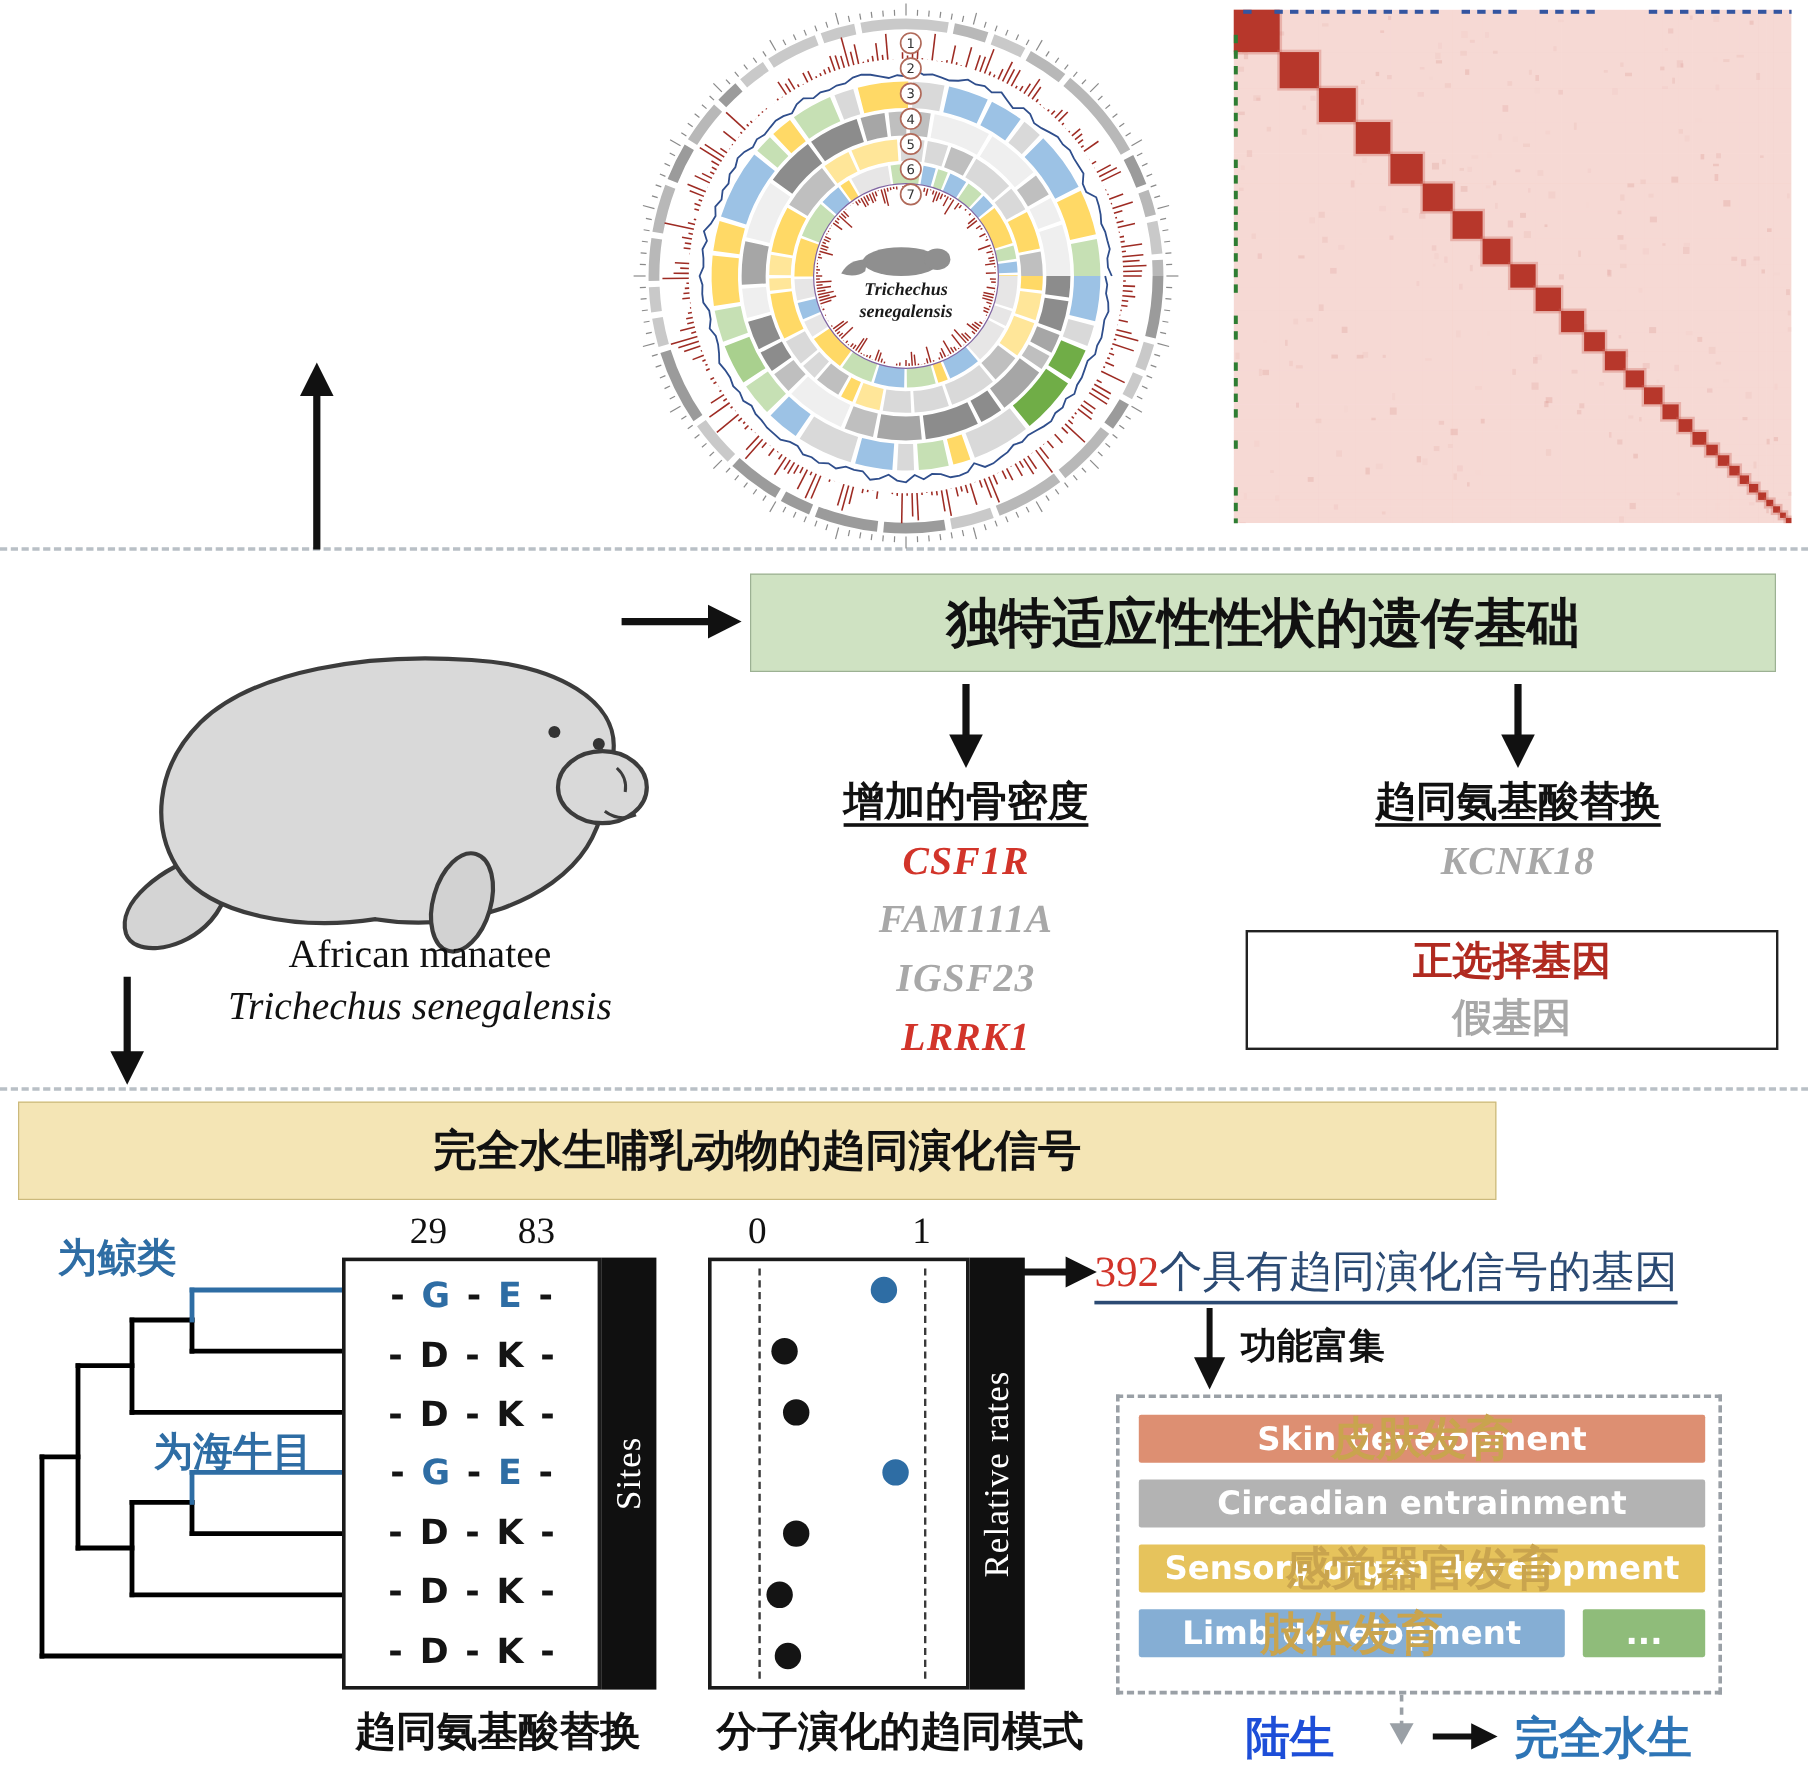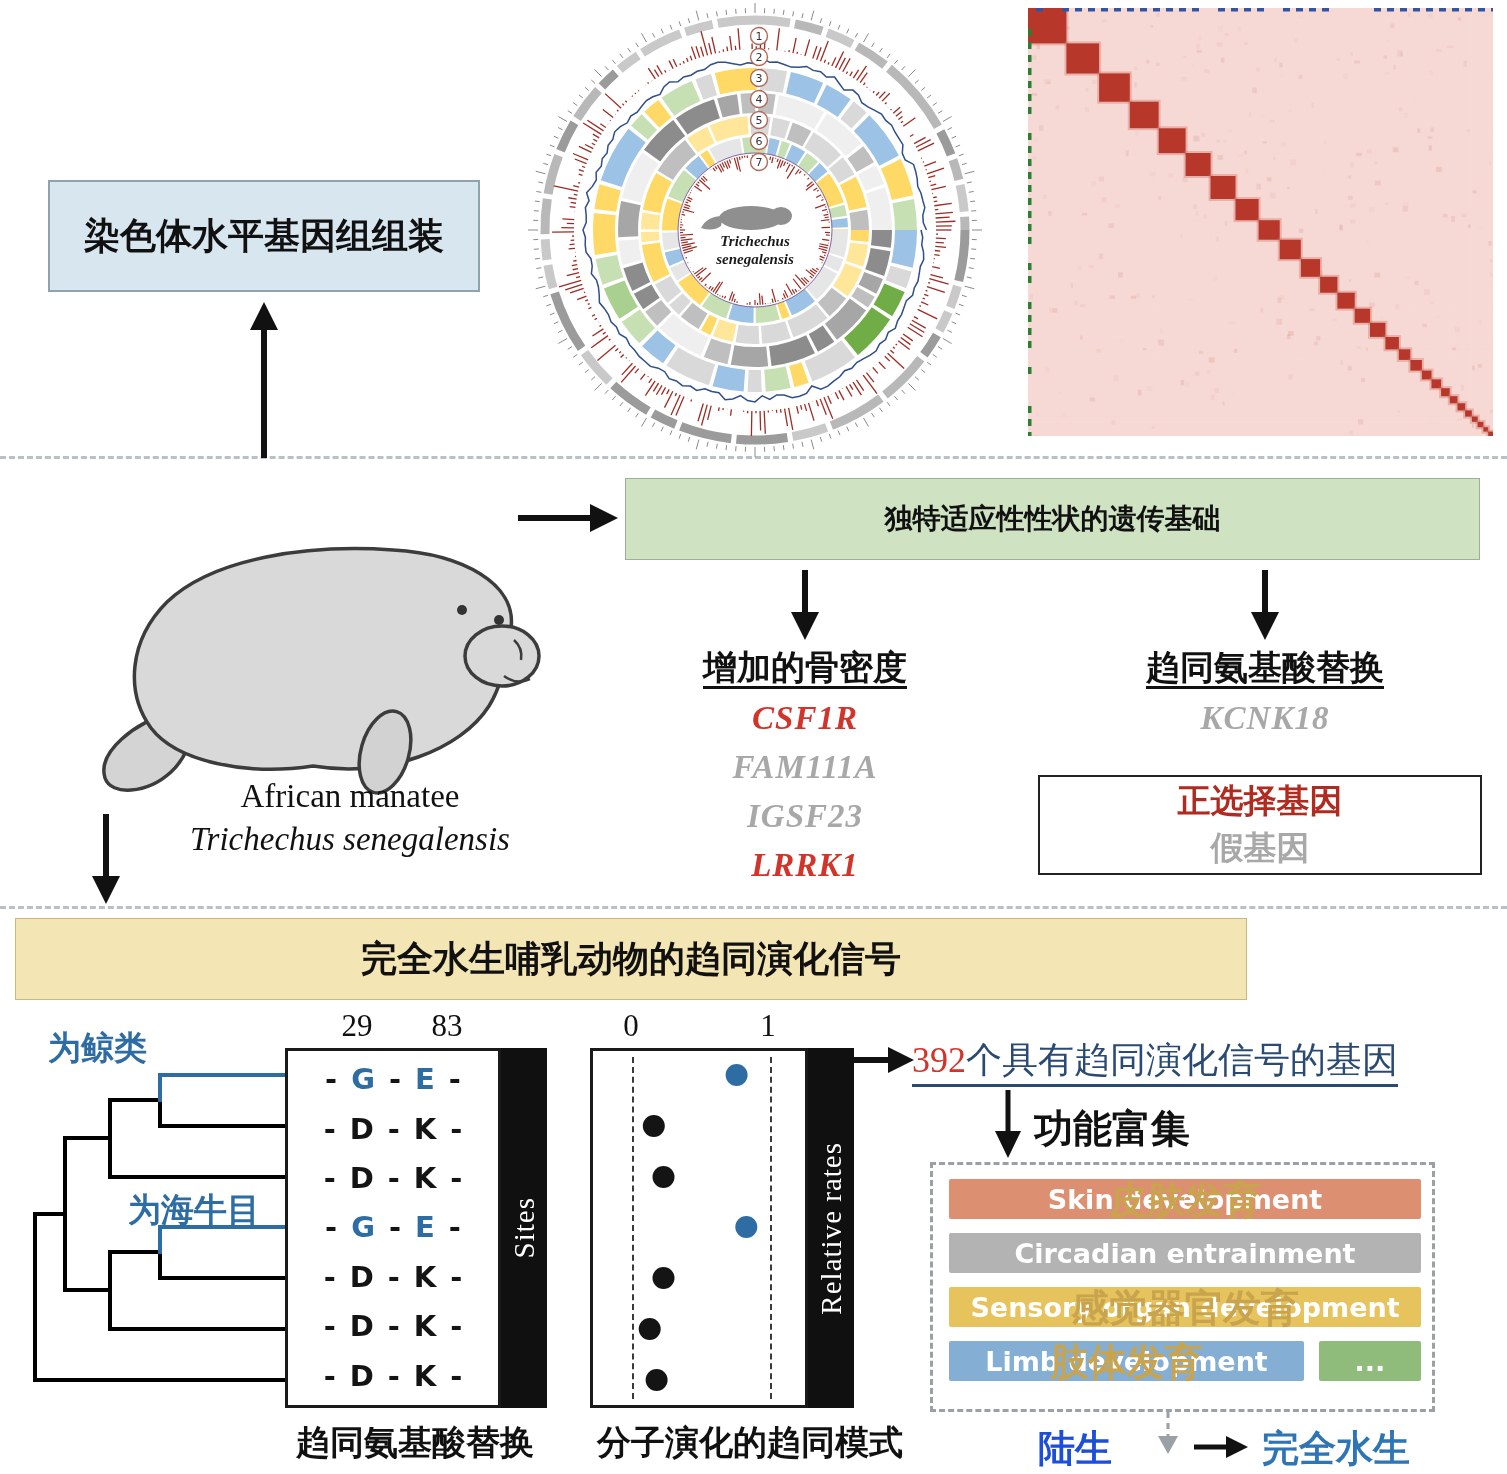--- a/index.html
+++ b/index.html
@@ -3,21 +3,21 @@
 <meta charset="utf-8">
 <style>
   *{margin:0;padding:0;box-sizing:border-box}
   html,body{background:#fff}
   body{font-family:"Liberation Serif",serif;color:#111}
   .page{position:relative;width:1507px;height:1474px;background:#fff;overflow:hidden}
   .abs{position:absolute}
   .sep{position:absolute;left:0;width:100%;border-top:3px dashed #b9c0c6}
   .box{display:flex;align-items:center;justify-content:center;text-align:center}
   .assembly-box{left:48px;top:180px;width:432px;height:112px;background:#d7e6ef;border:2px solid #8fa3ad;font-size:36px;font-weight:600}
-  .traits-box{left:625px;top:478px;width:855px;height:82px;background:#cfe2c2;border:1px solid #9cb193;font-size:28px;font-weight:600}
+  .traits-box{left:625px;top:478px;width:855px;height:82px;background:#cfe2c2;border:1px solid #9cb193;font-size:44px;font-weight:600}
   .conv-box{left:15px;top:918px;width:1232px;height:82px;background:#f4e5b5;border:1px solid #cbb97c;font-size:36px;font-weight:600}
   .trait-title{font-size:34px;font-weight:600;text-decoration:underline;text-underline-offset:7px;text-align:center}
   .gene-list{display:flex;flex-direction:column;align-items:center;gap:12px;text-align:center}
   .gene{font-style:italic;font-size:33px;font-weight:600;letter-spacing:1px}
   .gene.red{color:#d2342a}
   .gene.gray{color:#a8a8a8}
   .legend-box{left:1038px;top:775px;width:444px;height:100px;border:2px solid #222;background:#fff;flex-direction:column;gap:2px}
   .legend-pos{color:#b02a20;font-weight:700;font-size:33px}
   .legend-pseudo{color:#a8a8a8;font-weight:600;font-size:33px}
   .species{left:150px;width:400px;text-align:center;font-size:33px;line-height:1.3}
@@ -28,38 +28,35 @@
   .bar-black{background:#101010;display:flex;align-items:center;justify-content:center}
   .vlabel{writing-mode:vertical-rl;transform:rotate(180deg);color:#fff;font-size:29px;letter-spacing:1px;font-family:"Liberation Serif",serif}
   .rates-box{left:590px;top:1048px;width:218px;height:360px;background:#fff;border:3px solid #1a1a1a}
   .dash-v{position:absolute;top:6px;bottom:6px;border-left:2px dashed #3a3a3a}
   .caption{font-size:34px;font-weight:600;text-align:center}
   .clade-label{font-size:33px;font-weight:700;color:#2e6da4}
   .result-line{font-size:36px;font-weight:400;white-space:nowrap}
   .uwrap{border-bottom:3px solid #2b4a73;padding-bottom:4px}
   .count-red{color:#d2342a}
   .count-rest{color:#2b4a73}
-  .enrich-label{font-size:39px;font-weight:600}
+  .enrich-label{font-size:30px;font-weight:600}
   .enrich-box{left:930px;top:1162px;width:505px;height:250px;border:3px dashed #9aa0a6}
   .ebar{position:absolute;height:40px;border-radius:2px;display:flex;align-items:center;justify-content:center;color:#fff;font-family:"DejaVu Sans",sans-serif;font-weight:700;font-size:27px;white-space:nowrap}
   .zh-overlay{position:absolute;font-size:38px;font-weight:700;color:#c9a44e;white-space:nowrap;pointer-events:none;text-align:center;line-height:42px}
   .terr{color:#1d4ed8;font-size:37px;font-weight:700}
   .aqua{color:#2e75b6;font-size:37px;font-weight:700}
 </style>
 </head>
 <body>
 
 <div class="page">
 
   <div class="sep" style="top:456px"></div>
   <div class="sep" style="top:906px"></div>
 
-  <div class="box assembly-box abs">
-    <span>染色体水平基因组组装</span>
-  </div>
 
   <svg id="circos-svg" class="abs" style="left:520px;top:2px" width="470" height="458">
       <line x1="452" y1="228" x2="462" y2="228" stroke="#8a8a8a" stroke-width="1"></line>
       <line x1="451.79346408326313" y1="237.46540705827792" x2="456.7887051911724" y2="237.6835039951046" stroke="#8a8a8a" stroke-width="1"></line>
       <line x1="451.1742494859088" y1="246.9127961762418" x2="456.1552229763675" y2="247.3485748899801" stroke="#8a8a8a" stroke-width="1"></line>
       <line x1="450.14353491811687" y1="256.3241837117512" x2="455.1007592249859" y2="256.97681467285145" stroke="#8a8a8a" stroke-width="1"></line>
       <line x1="448.70328240364915" y1="265.6816545537239" x2="453.6273211687102" y2="266.5498954420585" stroke="#8a8a8a" stroke-width="1"></line>
       <line x1="446.85623354502553" y1="274.96739622456835" x2="451.7377135806252" y2="276.04959429425884" stroke="#8a8a8a" stroke-width="1"></line>
       <line x1="444.6059043047278" y1="284.163732787247" x2="454.2651625676185" y2="286.7519232382722" stroke="#8a8a8a" stroke-width="1"></line>
       <line x1="441.95657831236525" y1="293.25315849242725" x2="446.72516306610635" y2="294.7566874899486" stroke="#8a8a8a" stroke-width="1"></line>

